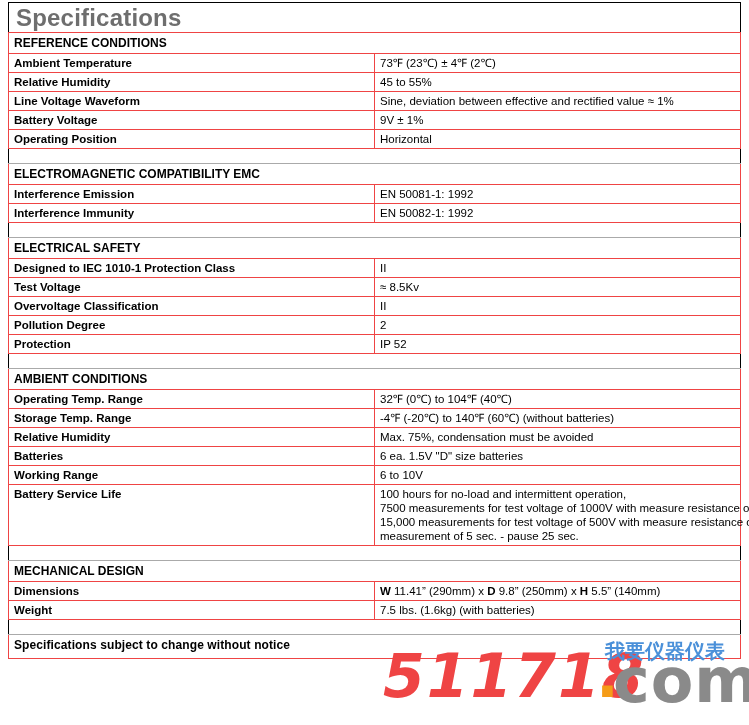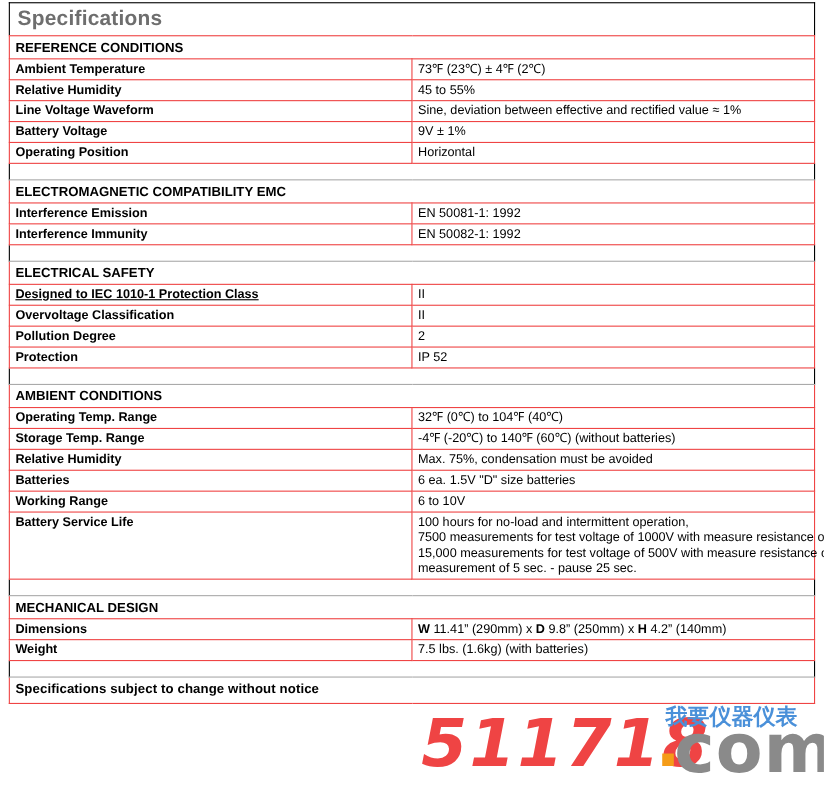--- a/index.html
+++ b/index.html
@@ -25,21 +25,21 @@
 
   
   .title-bar {
     border: 1px solid #000;
     border-bottom: none;
     height: 30px;
     box-sizing: border-box;
     padding: 3px 0 0 7px;
   }
   .title-bar .title-text {
-    font-size: 19px;
+    font-size: 24px;
     font-weight: bold;
     color: #6e6e6e;
     letter-spacing: 0.2px;
     line-height: 24px;
   }
 
   
   table.spec {
     border-collapse: collapse;
     width: 733px;
@@ -55,21 +55,20 @@
     box-sizing: border-box;
   }
 
   
   td.label {
     font-weight: bold;
     width: 242px;
   }
   td.label.wide {
     width: 247px;
-    text-decoration: underline;
   }
   td.value {
     font-weight: normal;
   }
 
   
   tr.section-head td {
     font-weight: bold;
     font-size: 12px;
     padding-top: 3px;
@@ -212,20 +211,24 @@
           <td colspan="2"></td>
         </tr>
         <tr class="section-head">
           <td colspan="2">ELECTRICAL SAFETY</td>
         </tr>
         <tr>
           <td class="label wide">Designed to IEC 1010-1 Protection Class</td>
           <td class="value">II</td>
         </tr>
         <tr>
+          <td class="label">Test Voltage</td>
+          <td class="value">≈ 8.5Kv</td>
+        </tr>
+        <tr>
           <td class="label">Overvoltage Classification</td>
           <td class="value">II</td>
         </tr>
         <tr>
           <td class="label">Pollution Degree</td>
           <td class="value">2</td>
         </tr>
         <tr>
           <td class="label">Protection</td>
           <td class="value">IP 52</td>
@@ -266,21 +269,21 @@
           </td>
         </tr>
         <tr class="gap">
           <td colspan="2"></td>
         </tr>
         <tr class="section-head">
           <td colspan="2">MECHANICAL DESIGN</td>
         </tr>
         <tr>
           <td class="label">Dimensions</td>
-          <td class="value"><span class="b">W</span><span> 11.41” (290mm) x </span><span class="b">D</span><span> 9.8” (250mm) x </span><span class="b">H</span><span> 4.2” (140mm)</span></td>
+          <td class="value"><span class="b">W</span><span> 11.41” (290mm) x </span><span class="b">D</span><span> 9.8” (250mm) x </span><span class="b">H</span><span> 5.5” (140mm)</span></td>
         </tr>
         <tr>
           <td class="label">Weight</td>
           <td class="value">7.5 lbs. (1.6kg) (with batteries)</td>
         </tr>
         <tr class="gap">
           <td colspan="2"></td>
         </tr>
         <tr class="footer-note">
           <td colspan="2">Specifications subject to change without notice</td>

